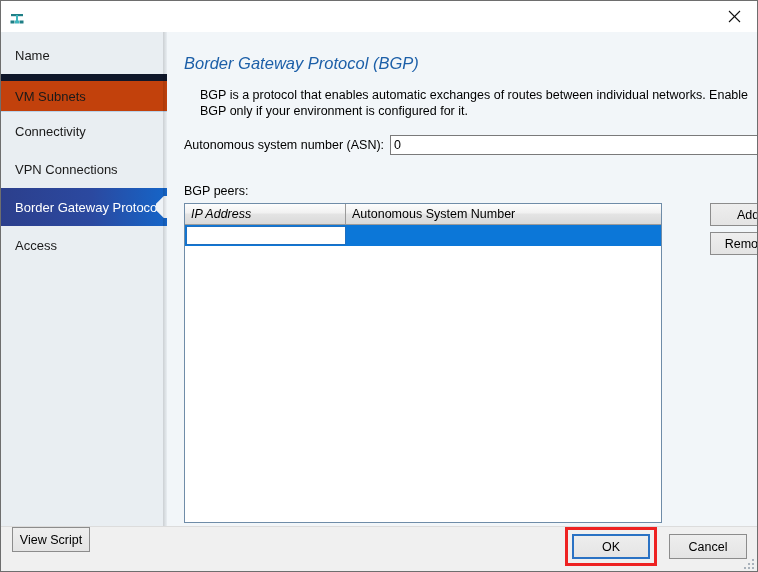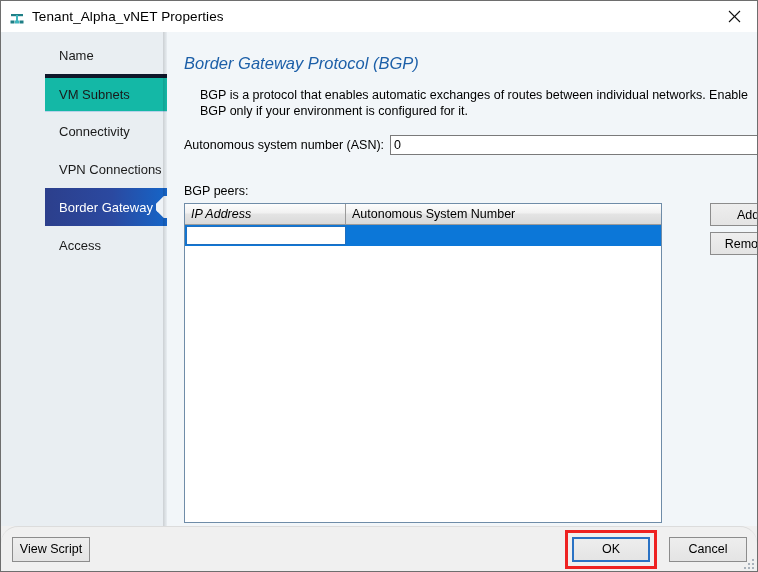--- a/index.html
+++ b/index.html
@@ -89,25 +89,24 @@
   .nav-item {
     height: 38px;
     display: flex;
     align-items: center;
     padding-left: 14px;
     font-size: 13px;
     color: #1a1a1a;
     position: relative;
     box-sizing: border-box;
     white-space: nowrap;
-    margin-left: 44px;
   }
   .nav-item.hover {
-    background: #14b8a6;
-    border-top: 4px solid #0f172a;
+    background: #c2410c;
+    border-top: 7px solid #0f172a;
     border-bottom: 1px solid #b8d2ea;
   }
   .nav-item.selected {
     background: linear-gradient(to right, #2c3f8c 0%, #2b49a0 55%, #1565c8 100%);
     color: #ffffff;
   }
   .nav-item.selected .chev {
     position: absolute;
     right: -1px;
     top: 50%;
@@ -247,25 +246,24 @@
     margin-bottom: 6px;
     margin-left: 40px;
   }
   
   .footer {
     height: 45px;
     min-height: 45px;
     background: #f0f0f0;
     border-top: 1px solid #dcdcdc;
     display: flex;
-    align-items: center;
+    align-items: flex-start;
     padding: 0 10px 0 11px;
     box-sizing: border-box;
     position: relative;
-    border-radius: 17px;
   }
   .btn-footer {
     width: 78px;
     height: 25px;
   }
   .footer-right {
     margin-left: auto;
     display: flex;
     align-items: center;
   }
@@ -303,21 +301,20 @@
   <div class="titlebar">
     <span class="title-icon">
       <svg width="16" height="16" viewBox="0 0 16 16">
         <rect x="2" y="4" width="12" height="2.2" fill="#1f7f86"></rect>
         <rect x="7" y="5" width="2" height="6" fill="#3fb6bd"></rect>
         <rect x="1.5" y="10.5" width="4" height="3" fill="#1f7f86"></rect>
         <rect x="10.5" y="10.5" width="4" height="3" fill="#1f7f86"></rect>
         <rect x="6" y="10.5" width="4" height="3" fill="#3fb6bd"></rect>
       </svg>
     </span>
-    <span class="title-text">Tenant_Alpha_vNET Properties</span>
     <div class="close-btn">
       <svg width="13" height="13" viewBox="0 0 13 13">
         <line x1="1" y1="1" x2="12" y2="12" stroke="#111" stroke-width="1.1"></line>
         <line x1="12" y1="1" x2="1" y2="12" stroke="#111" stroke-width="1.1"></line>
       </svg>
     </div>
   </div>
 
   <div class="body-area">
 

